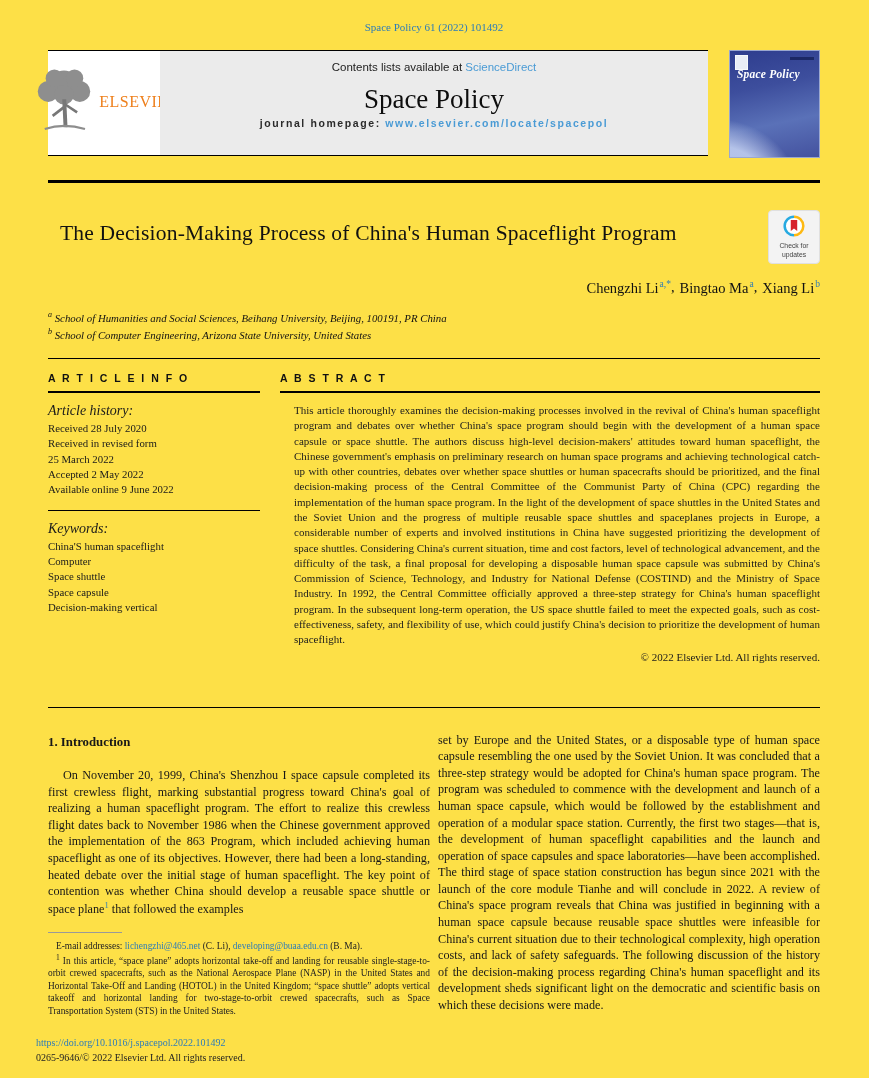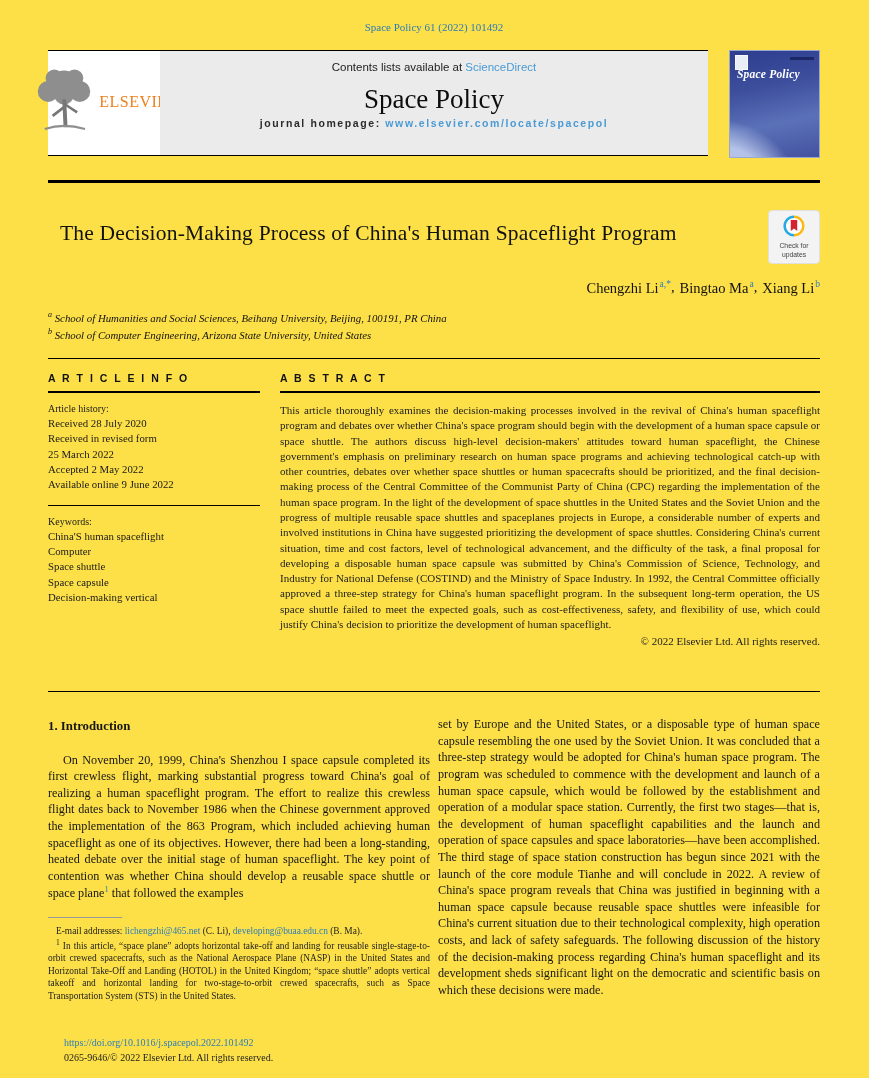--- a/index.html
+++ b/index.html
@@ -46,45 +46,45 @@
   .author-sep{margin-right:5px;}
   .affiliations{margin-top:13px;font-style:italic;font-size:10.8px;line-height:1.5;color:#111;}
   .affil-sup{font-size:8px;vertical-align:super;}
 
   
   .info-abstract{margin-top:15px;border-top:1px solid #000;border-bottom:1px solid #000;display:flex;padding:13px 0 44px;}
   .info-col{width:212px;margin-right:20px;flex-shrink:0;}
   .abs-col{flex:1;}
   .block-heading{font-family:"Liberation Sans",sans-serif;font-weight:bold;font-size:10.5px;letter-spacing:2px;color:#111;}
   .heading-rule{height:2px;background:#000;margin:7px 0 10px;}
-  .info-label{font-size:10px;margin-bottom:2px;}
+  .info-label{font-style:italic;font-size:14px;margin-bottom:2px;}
   .info-line{font-size:10.8px;line-height:1.42;}
   .info-divider{height:1px;background:#000;margin:12px 0 10px;}
-  .abs-text{font-size:11px;line-height:1.39;text-align:justify;color:#1c1c1c;}
+  .abs-text{font-size:11px;line-height:1.39;text-align:justify;color:#1c1c1c;margin-left:14px;}
   .abs-copyright{text-align:right;font-size:11px;margin-top:3px;color:#1c1c1c;}
 
   
   .body-cols{display:flex;gap:8px;margin-top:24px;}
   .col{flex:1;font-size:12.2px;line-height:1.36;text-align:justify;color:#171717;}
   h2.section-heading{font-size:12.8px;font-weight:bold;margin:2px 0 16px;text-align:left;}
   .para-indent{text-indent:15px;margin:0;}
   .para{margin:0;}
   .fnsup{color:#2d7cb8;font-size:8.5px;vertical-align:super;}
 
   
   .fn-block{margin-top:15px;}
   .fn-rule{width:74px;height:1px;background:#999;margin-bottom:7px;}
   .fn{font-size:9.4px;line-height:1.33;text-align:justify;color:#222;margin:0;}
   .fn-indent{text-indent:8px;}
   .fn a{color:#2d7cb8;text-decoration:none;}
   .fn .em-label{}
   .fn-marker{font-size:7.5px;vertical-align:super;}
 
   
-  .page-footer{position:absolute;left:64px;bottom:13px;font-size:10px;line-height:1.45;}
+  .page-footer{position:absolute;left:36px;bottom:13px;font-size:10px;line-height:1.45;}
   .doi-link{color:#2d7cb8;text-decoration:none;display:block;}
   .issn-line{color:#222;}
 </style>
 </head>
 <body>
 
 <div class="page">
   <div class="inner">
 
     <div class="citation">Space Policy 61 (2022) 101492</div>

